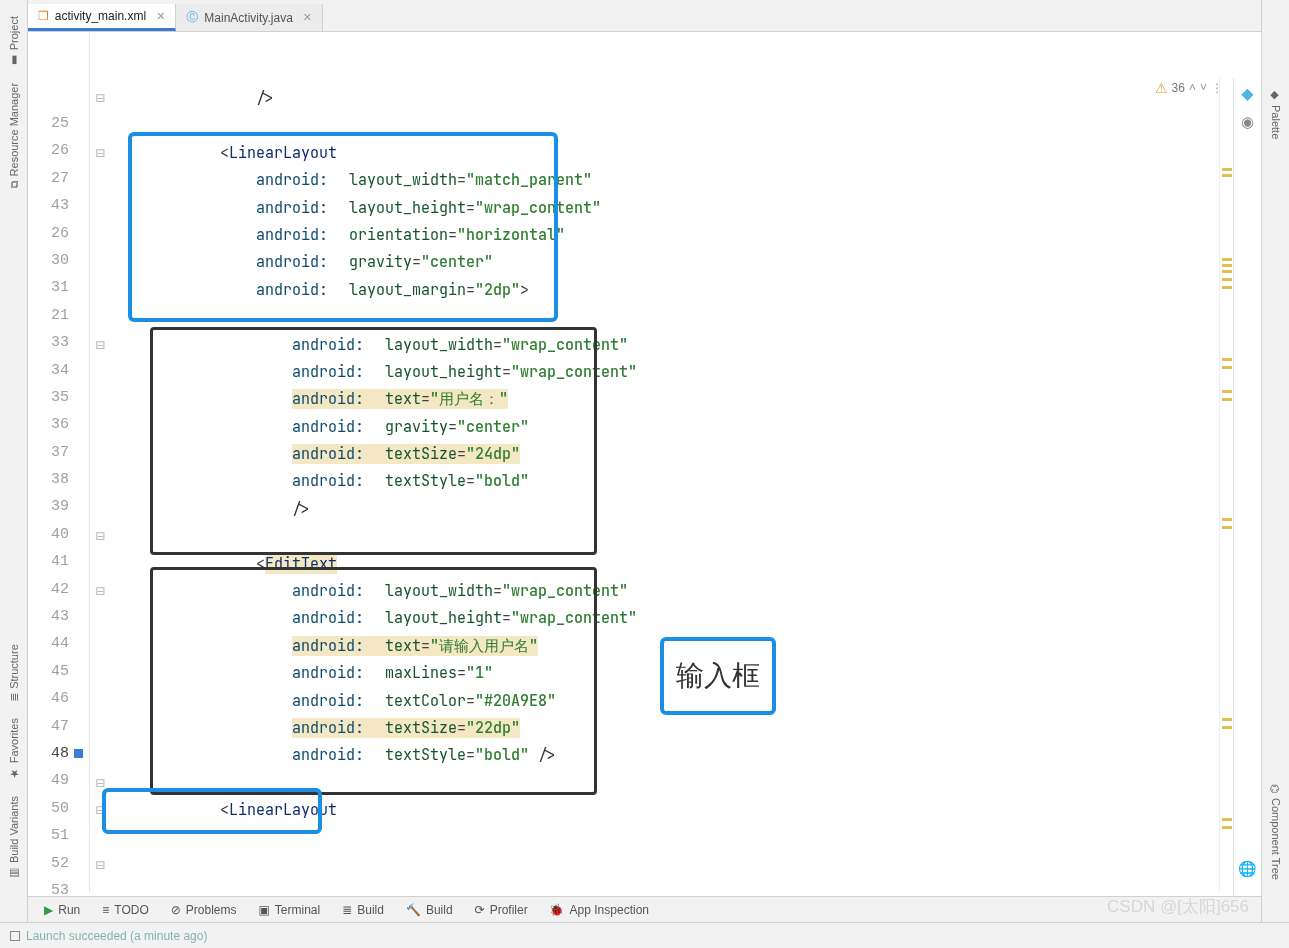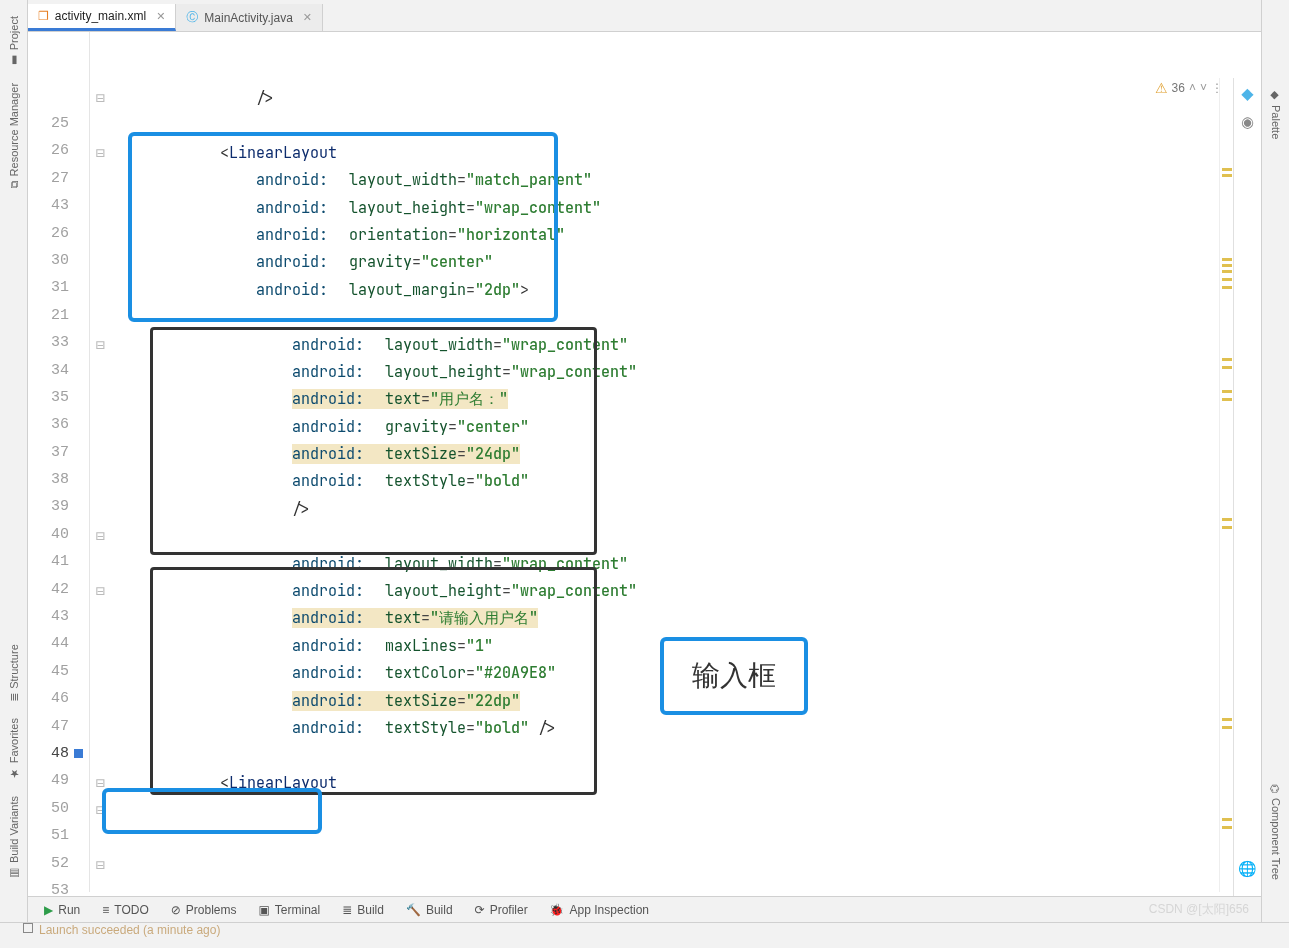--- a/index.html
+++ b/index.html
@@ -93,21 +93,21 @@
 .str { color:#2e7d32; font-weight:500;}
 .warn-bg { background:#f3e7c4; }
 .hl-box-blue {
   position:absolute; border:4px solid #1a8fe3; border-radius:6px; pointer-events:none;
 }
 .hl-box-dark {
   position:absolute; border:3px solid #333; border-radius:4px; pointer-events:none;
 }
 .callout {
   position:absolute; border:4px solid #1a8fe3; border-radius:6px;
-  background:#fff; font-size:28px; color:#333; padding:16px 28px;
+  background:#fff; font-size:28px; color:#333; padding:16px 12px;
   font-family:"Microsoft YaHei",sans-serif;
 }
 .inspection {
   position:absolute; right:66px; top:80px; display:flex; align-items:center; gap:4px;
   font-size:12px; color:#777;
 }
 .inspection .warn-ico { color:#e0a030; font-size:14px;}
 .marker-strip {
   position:absolute; right:56px; top:78px; bottom:56px; width:14px;
   background:#fff; border-left:1px solid #eee;
@@ -120,25 +120,25 @@
   background:#f2f2f2; border-top:1px solid #d0d0d0;
   display:flex; align-items:center; padding:0 6px; gap:2px;
 }
 .tool-btn {
   display:flex; align-items:center; gap:5px; padding:3px 10px;
   font-size:12px; color:#555; cursor:pointer; border-radius:3px;
 }
 .statusbar {
   position:absolute; left:0; right:0; bottom:0; height:26px;
   background:#f2f2f2; border-top:1px solid #d0d0d0;
-  display:flex; align-items:flex-start; padding:0 23px; font-size:12px; color:#a16207;
+  display:flex; align-items:center; padding:0 10px; font-size:12px; color:#0f766e;
 }
 .statusbar .sq { width:10px; height:10px; border:1px solid #888; margin-right:6px;}
 .watermark {
-  position:absolute; right:40px; bottom:30px; font-size:12px; color:#d6d6d6;
+  position:absolute; right:40px; bottom:30px; font-size:17px; color:#d6d6d6;
   font-family:Arial,sans-serif;
 }
 .ico { display:inline-flex; }
 </style>
 </head>
 <body>
 
 <div class="top-frame"></div>
 
 <div class="left-sidebar">
@@ -278,20 +278,21 @@
 <div class="line">            <span class="ns">android:</span><span class="attr">layout_margin</span><span class="eq">=</span><span class="str">"2dp"</span><span>&gt;</span></div>
 <div class="line"></div>
 <div class="line">                <span class="ns">android:</span><span class="attr">layout_width</span><span class="eq">=</span><span class="str">"wrap_content"</span></div>
 <div class="line">                <span class="ns">android:</span><span class="attr">layout_height</span><span class="eq">=</span><span class="str">"wrap_content"</span></div>
 <div class="line">                <span class="warn-bg"><span class="ns">android:</span><span class="attr">text</span><span class="eq">=</span><span class="str">"用户名："</span></span></div>
 <div class="line">                <span class="ns">android:</span><span class="attr">gravity</span><span class="eq">=</span><span class="str">"center"</span></div>
 <div class="line">                <span class="warn-bg"><span class="ns">android:</span><span class="attr">textSize</span><span class="eq">=</span><span class="str">"24dp"</span></span></div>
 <div class="line">                <span class="ns">android:</span><span class="attr">textStyle</span><span class="eq">=</span><span class="str">"bold"</span></div>
 <div class="line"><span>                /&gt;</span></div>
 <div class="line"></div>
+<div class="line">            &lt;<span class="kw warn-bg">EditText</span></div>
 <div class="line">                <span class="ns">android:</span><span class="attr">layout_width</span><span class="eq">=</span><span class="str">"wrap_content"</span></div>
 <div class="line">                <span class="ns">android:</span><span class="attr">layout_height</span><span class="eq">=</span><span class="str">"wrap_content"</span></div>
 <div class="line">                <span class="warn-bg"><span class="ns">android:</span><span class="attr">text</span><span class="eq">=</span><span class="str">"请输入用户名"</span></span></div>
 <div class="line">                <span class="ns">android:</span><span class="attr">maxLines</span><span class="eq">=</span><span class="str">"1"</span></div>
 <div class="line">                <span class="ns">android:</span><span class="attr">textColor</span><span class="eq">=</span><span class="str">"#20A9E8"</span></div>
 <div class="line">                <span class="warn-bg"><span class="ns">android:</span><span class="attr">textSize</span><span class="eq">=</span><span class="str">"22dp"</span></span></div>
 <div class="line">                <span class="ns">android:</span><span class="attr">textStyle</span><span class="eq">=</span><span class="str">"bold"</span><span> /&gt;</span></div>
 <div class="line"></div>
 <div class="line">        &lt;<span class="kw">LinearLayout</span></div>
 

